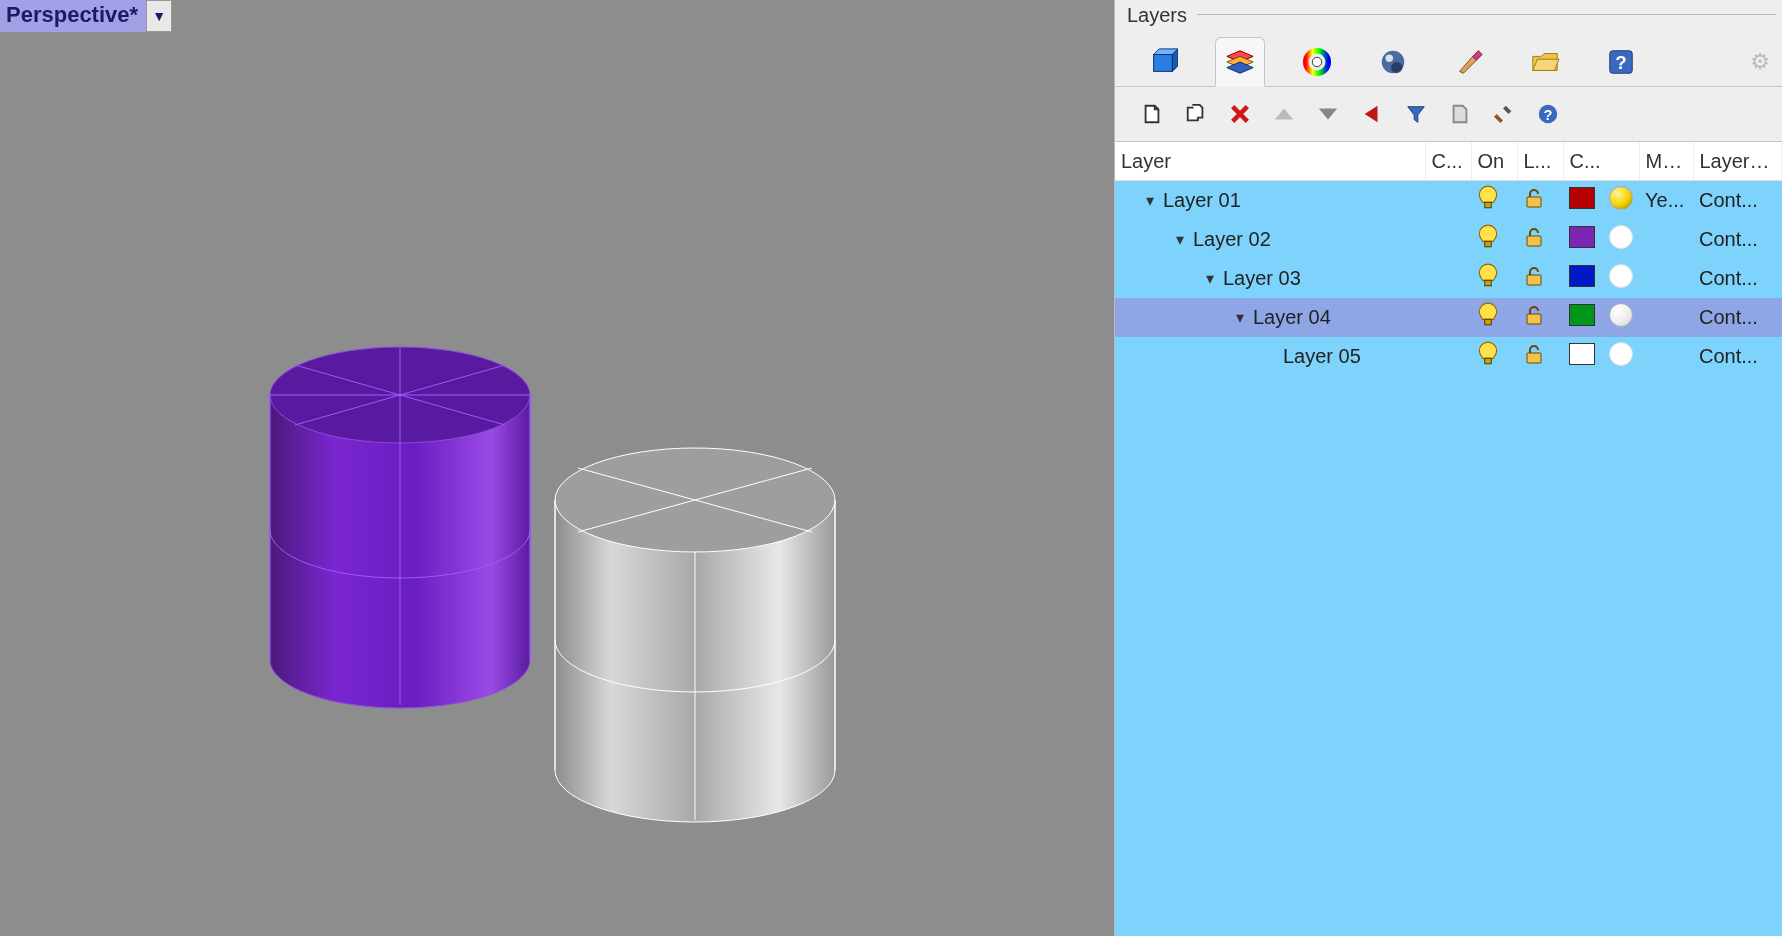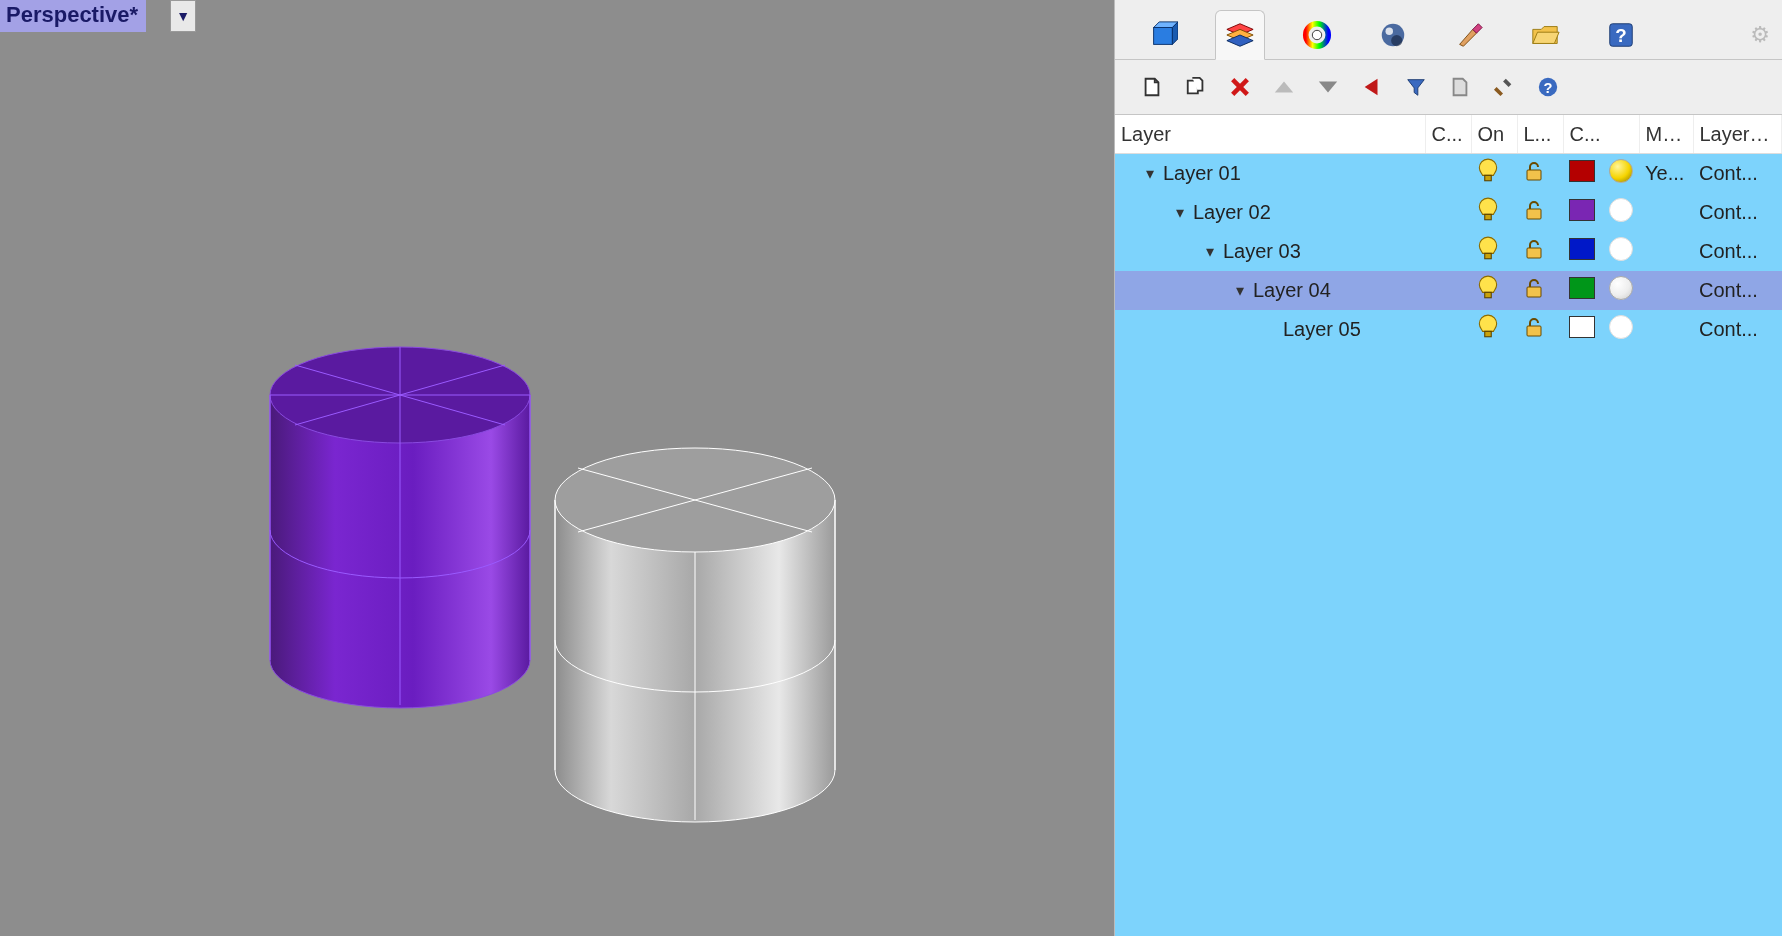--- a/index.html
+++ b/index.html
@@ -22,21 +22,20 @@
     position: relative;
     flex: 0 0 1114px;
     background: #8d8d8d;
   }
   .view-label {
     position: absolute;
     top: 0;
     left: 0;
     display: flex;
     align-items: stretch;
-    gap: 24px;
   }
   .view-label .title {
     background: #a3a1e6;
     color: #1a1a66;
     font-weight: 700;
     padding: 2px 8px 4px 6px;
     font-size: 22px;
   }
   .view-label .dd {
     width: 24px;
@@ -248,20 +247,24 @@
           <path d="M555 640 A140 52 0 0 0 835 640" fill="none" stroke="#fff"></path>
           <line x1="695" y1="552" x2="695" y2="820" stroke="#fff"></line>
           <line x1="555" y1="500" x2="555" y2="770" stroke="#fff"></line>
           <line x1="835" y1="500" x2="835" y2="770" stroke="#fff"></line>
         </g>
       </svg>
     </div>
   </div>
 
   <div class="panel">
+    <div class="panel-title-row">
+      <div class="panel-title">Layers</div>
+      <div class="panel-title-line"></div>
+    </div>
 
     <div class="tabrow">
       <div class="tab">
         <svg class="ico" viewBox="0 0 32 32">
             <rect x="6" y="8" width="20" height="18" fill="#2a7de1" stroke="#08306b"></rect>
             <polygon points="6,8 12,2 32,2 26,8" fill="#6fb3ff" stroke="#08306b"></polygon>
             <polygon points="26,8 32,2 32,20 26,26" fill="#1a5bb0" stroke="#08306b"></polygon>
           </svg>
       </div>
       <div class="tab active">

